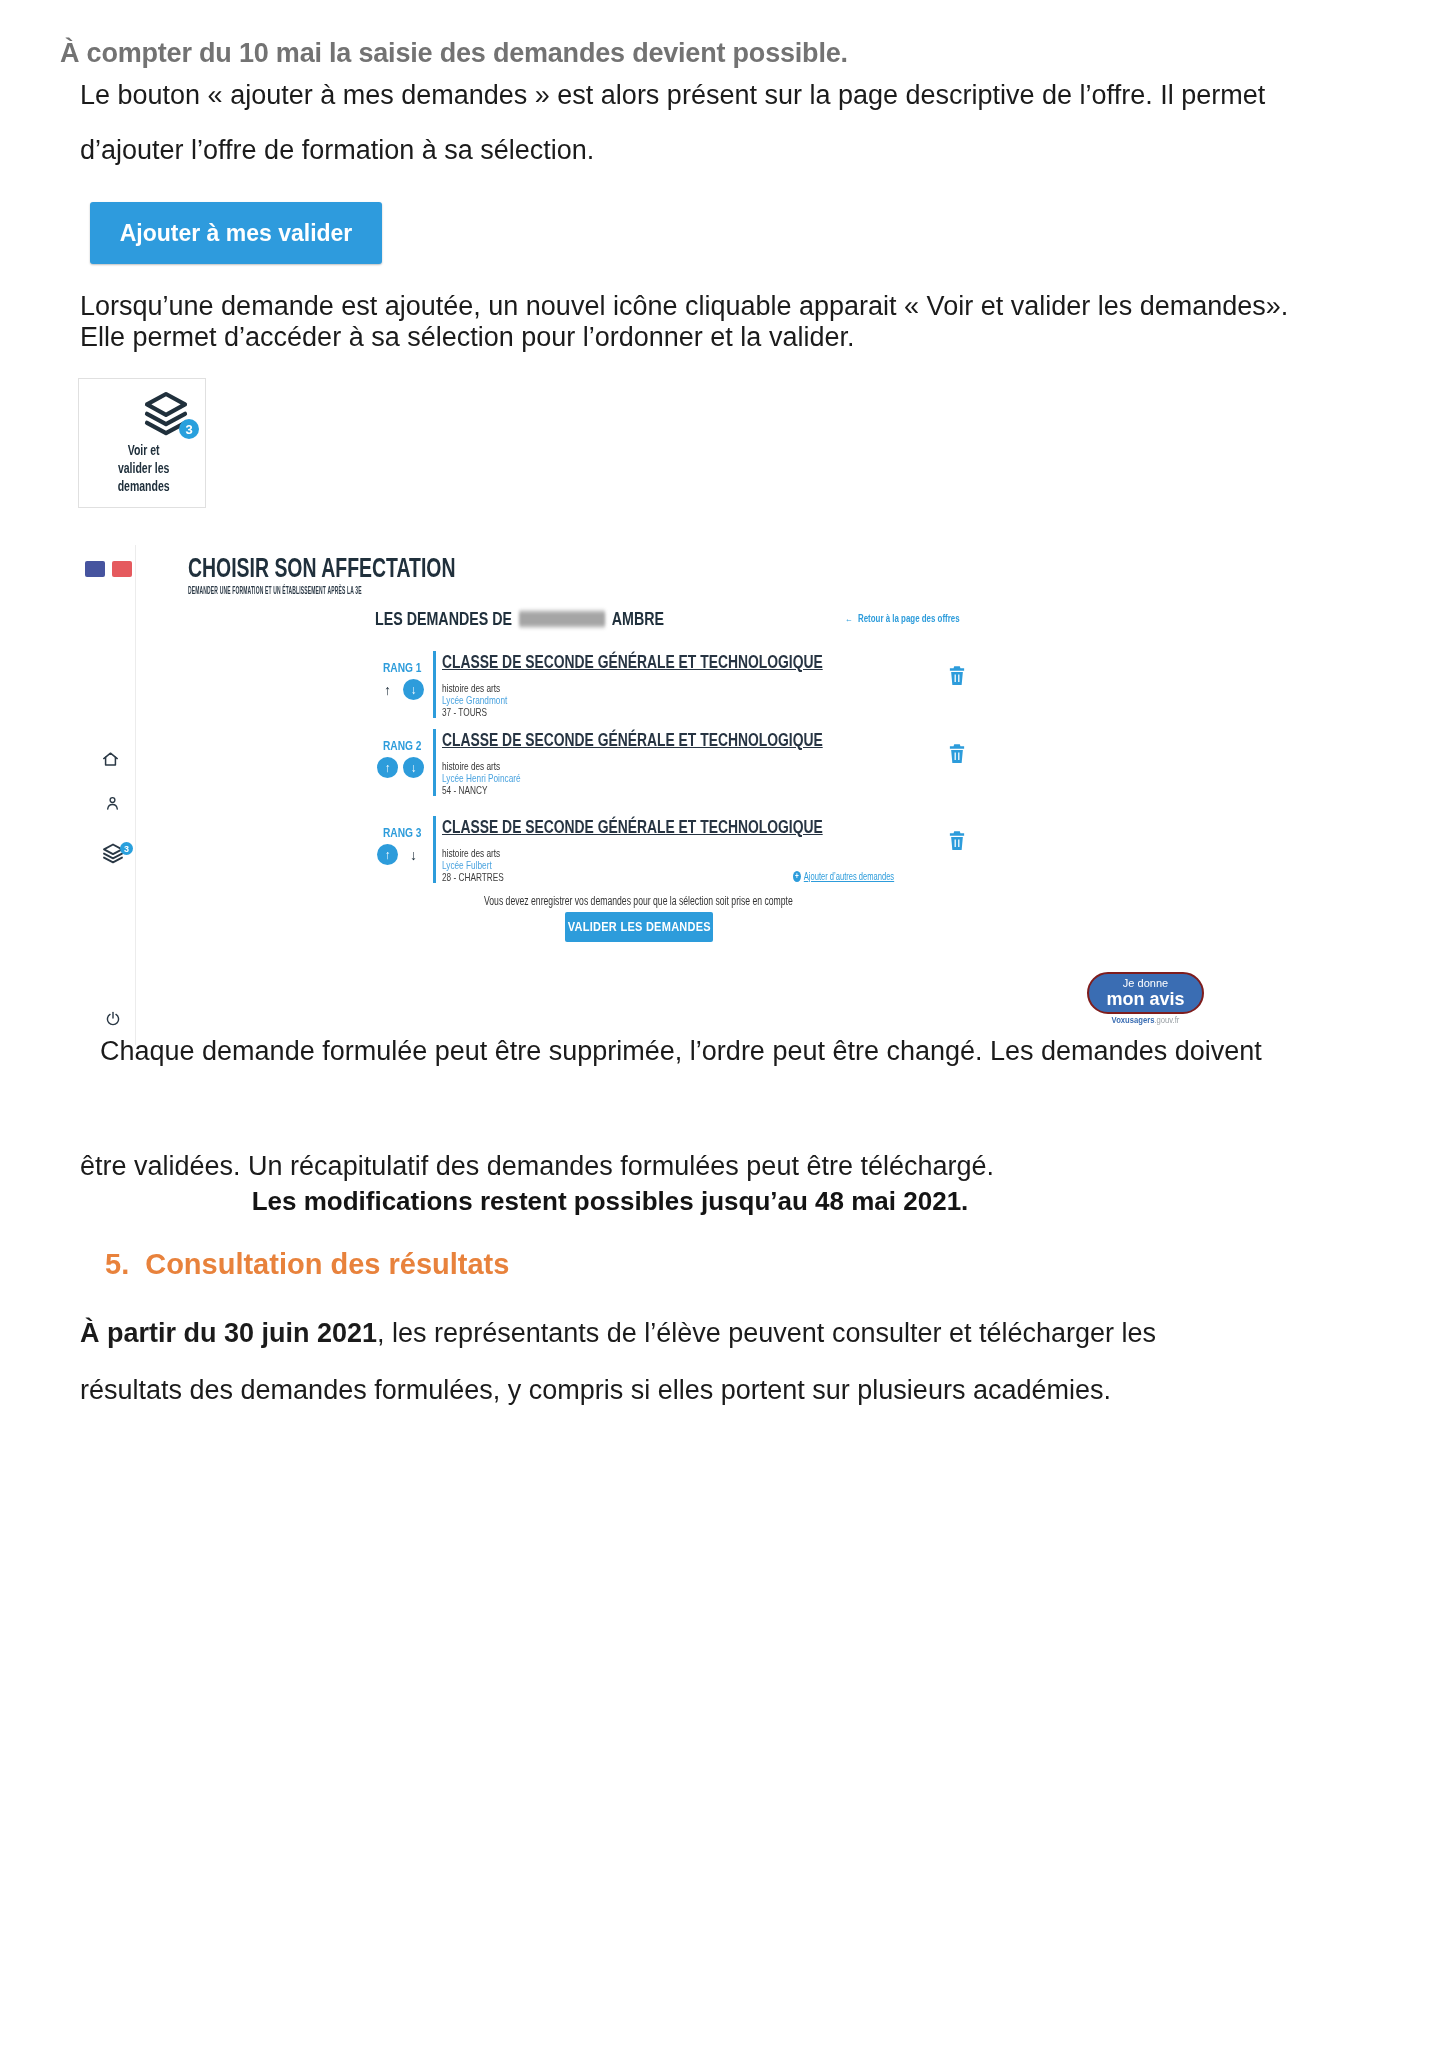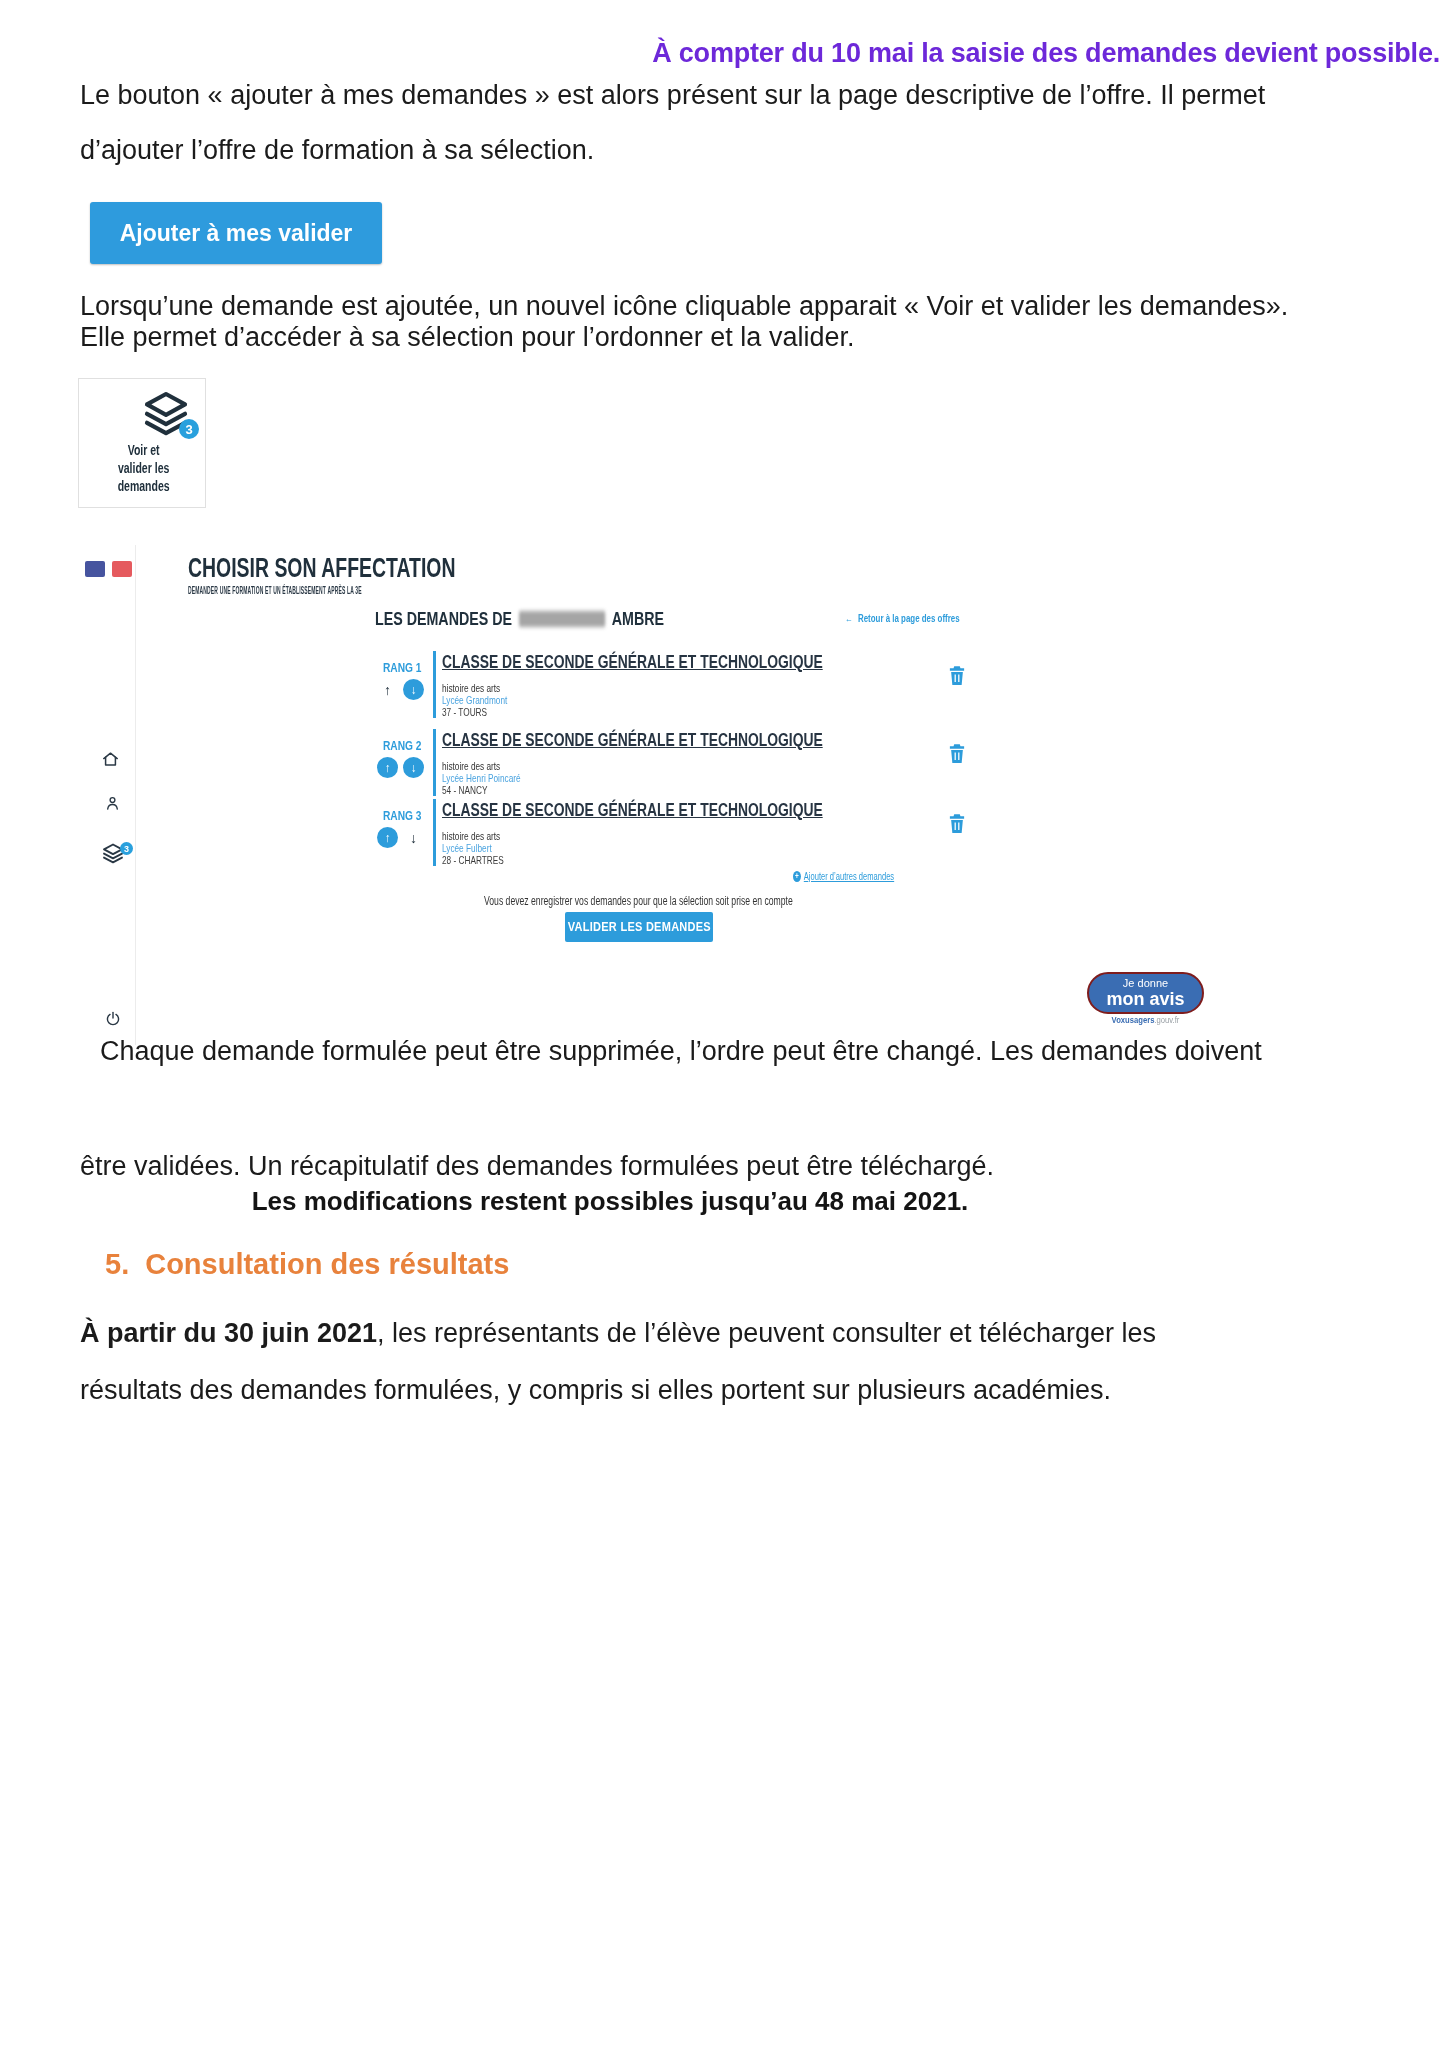--- a/index.html
+++ b/index.html
@@ -3,22 +3,22 @@
 <meta charset="utf-8">
 <style>
   html,body{margin:0;padding:0;background:#e9e9e9;}
   .sheet{
     position:relative;width:1448px;height:2048px;margin:0 auto;
     background:#ffffff;overflow:hidden;
     font-family:"Liberation Sans","DejaVu Sans",sans-serif;color:#1b1b1b;
   }
   .abs{position:absolute;}
   
-  .doc-title{left:60px;top:38px;width:1380px;text-align:right;
-    font-size:27px;font-weight:bold;letter-spacing:-0.2px;color:#6d28d9;}
+  .doc-title{left:60px;top:38px;width:1380px;text-align:left;
+    font-size:27px;font-weight:bold;letter-spacing:-0.2px;color:#737373;}
   .body-line{left:80px;font-size:27px;color:#1b1b1b;white-space:nowrap;}
   .p1l1{top:80px;} .p1l2{top:135px;}
   .p2l1{top:291px;} .p2l2{top:322px;}
   .p3l1{top:1036px;margin-left:20px;} .p3l2{top:1151px;}
   .p4l1{top:1318px;} .p4l2{top:1375px;}
   .bold-note{left:60px;top:1186px;width:1100px;text-align:center;
     font-size:26px;font-weight:bold;color:#141414;}
   .section-heading{left:105px;top:1248px;font-size:29px;font-weight:bold;color:#e8823c;}
   .section-heading .num{margin-right:16px;}
   .b{font-weight:bold;}
@@ -49,21 +49,21 @@
     color:#2a3845;letter-spacing:.3px;transform:scaleX(.5);}
   .req-heading{position:absolute;left:315px;top:63px;display:flex;align-items:center;gap:9px;
     font-size:19px;font-weight:bold;color:#20303c;transform:scaleX(.75);transform-origin:0 50%;white-space:nowrap;}
   .redacted{display:inline-block;width:115px;height:16px;background:#8f8f8f;border-radius:2px;
     filter:blur(2px);opacity:.8;}
   .back-link{position:absolute;left:785px;top:67px;font-size:11px;font-weight:bold;color:#2d9cdb;
     transform:scaleX(.72);cursor:pointer;}
   .back-link .arr{margin-right:7px;}
   
   .row{position:absolute;left:316px;width:610px;height:78px;}
-  .r1{top:103px;} .r2{top:181px;} .r3{top:251px;}
+  .r1{top:103px;} .r2{top:181px;} .r3{top:268px;}
   .rank{position:absolute;left:7px;top:13px;font-size:12px;font-weight:bold;color:#2d9cdb;
     transform:scaleX(.85);transform-origin:0 0;white-space:nowrap;}
   .ctl{position:absolute;top:31px;width:21px;height:21px;display:flex;align-items:center;
     justify-content:center;cursor:pointer;}
   .ctl.s1{left:1px;} .ctl.s2{left:27px;}
   .ctl.circle{border-radius:50%;background:#2d9cdb;color:#fff;font-size:12px;font-weight:bold;}
   .ctl.plain{color:#20303c;font-size:14px;font-weight:bold;}
   .vbar{position:absolute;left:57px;top:3px;width:3px;height:67px;background:#2d9cdb;}
   .program{position:absolute;left:66px;top:3px;font-size:19px;font-weight:bold;color:#273442;
     text-decoration:underline;transform:scaleX(.73);transform-origin:0 0;white-space:nowrap;cursor:pointer;}

